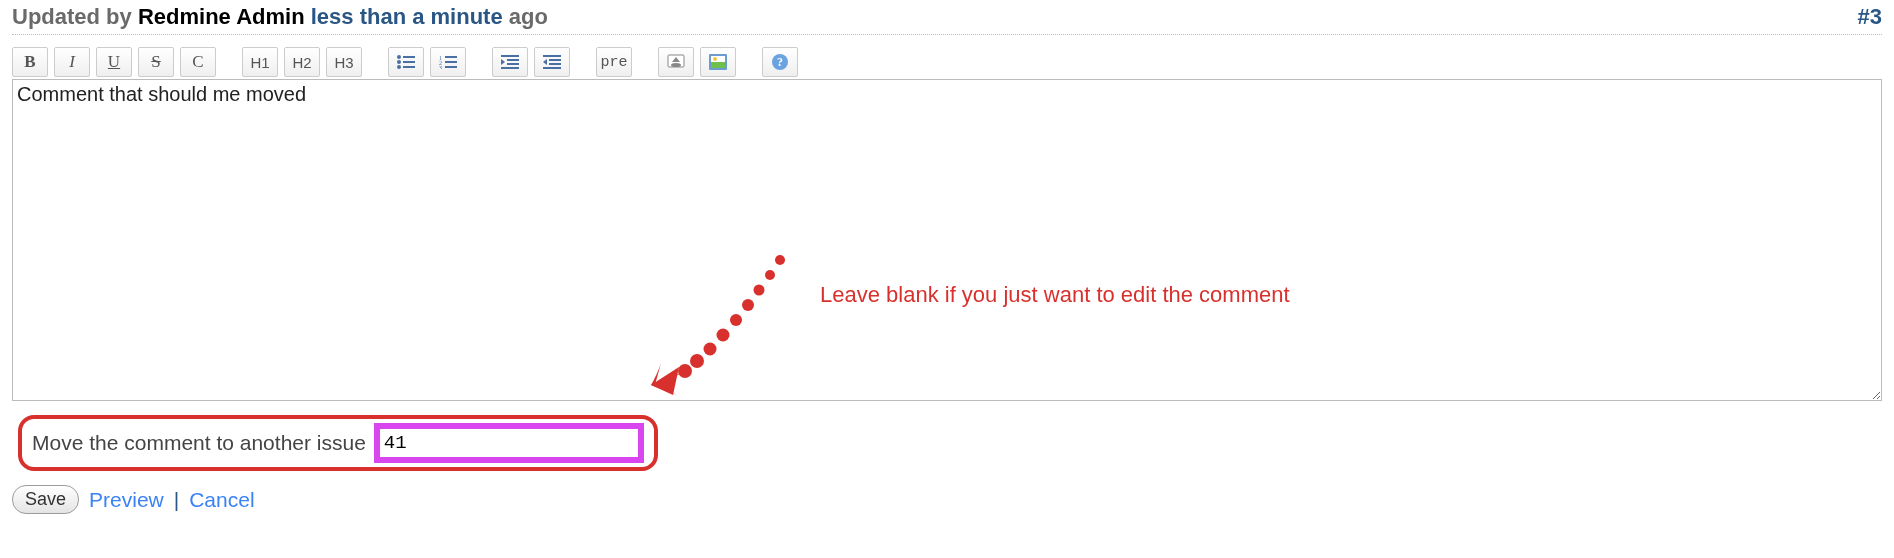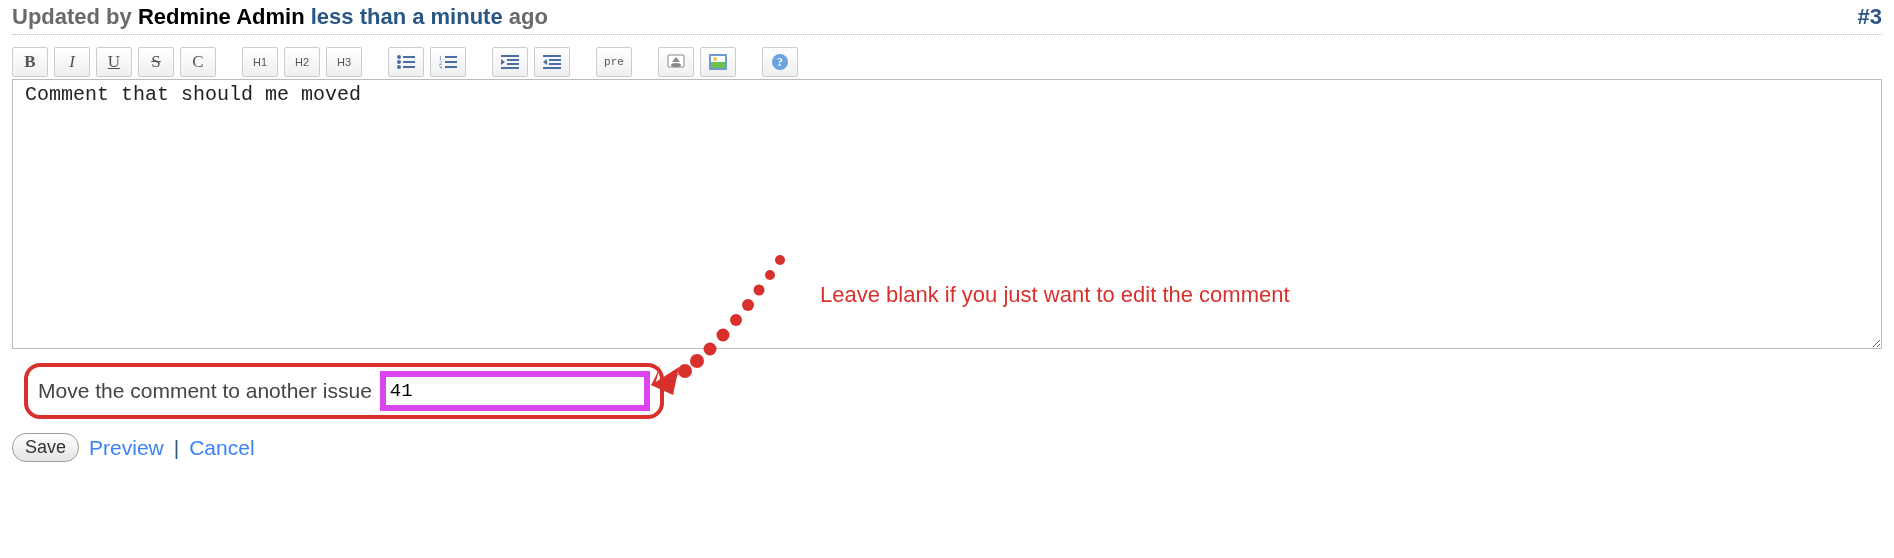--- a/index.html
+++ b/index.html
@@ -6,24 +6,24 @@
   .page{width:1894px;box-sizing:border-box;padding:4px 12px 30px 12px;position:relative}
   .header-row{display:flex;align-items:baseline;border-bottom:1px dotted #bbb;padding-bottom:4px;margin-bottom:12px}
   .header-row .left{flex:1 1 auto;font-weight:bold;font-size:22px;color:#444}
   .header-row .left .author-link{color:#000000;font-weight:bold;text-decoration:none}
   .header-row .left .timeago{color:#2a5685;font-weight:bold}
   .header-row .left .prefix{color:#6a6a6a}
   .header-row .right{font-weight:bold;font-size:22px;color:#2a5685}
   .toolbar{display:flex;align-items:center;gap:6px;margin:8px 0 2px 0;flex-wrap:wrap}
   .tb-group{display:flex;gap:6px}
   .tb-btn{width:36px;height:30px;border:1px solid #ccc;background:linear-gradient(#ffffff,#efefef);display:flex;align-items:center;justify-content:center;cursor:pointer;font-family:Georgia,serif;font-size:17px;color:#555;border-radius:2px}
-  .tb-btn.small{font-size:11px;font-family:Verdana,sans-serif}
+  .tb-btn.small{font-size:15px;font-family:Verdana,sans-serif}
   .tb-gap{width:14px}
-  .editor{width:100%;height:270px;box-sizing:border-box;border:1px solid #bbb;resize:vertical;font-family:Liberation Mono, monospace;font-size:20px;padding:2px 12px;line-height:1.25;color:#222}
-  .move-row{display:flex;align-items:center;border:4px solid #d8312d;border-radius:16px;padding:6px 10px;margin:10px 0 14px 12px;width:640px;box-sizing:border-box;height:56px}
+  .editor{width:100%;height:322px;box-sizing:border-box;border:1px solid #bbb;resize:vertical;font-family:Liberation Sans, sans-serif;font-size:20px;padding:2px 4px;line-height:1.25;color:#222}
+  .move-row{display:flex;align-items:center;border:4px solid #d8312d;border-radius:16px;padding:6px 10px;margin:10px 0 14px 6px;width:640px;box-sizing:border-box;height:56px}
   .move-row label{font-size:21px;color:#444}
   .move-row input{margin-left:8px;height:28px;width:250px;border:6px solid #d946ef;font-family:"Courier New",monospace;font-size:19px;padding:0 4px}
   .actions{display:flex;align-items:center;gap:10px;font-size:21px}
   .btn-save{font-size:18px;padding:3px 12px;border:1px solid #9c9c9c;border-radius:14px;background:linear-gradient(#ffffff,#e4e4e4);cursor:pointer;color:#333}
   .link{color:#3b82f6;cursor:pointer}
   .sep{color:#2a5685}
   
   .anno{position:absolute;pointer-events:none;color:#d8312d;font-family:Arial,sans-serif;font-size:22px;line-height:1.35}
   .anno-text{left:770px;top:140px;width:620px}
   .anno-text2{left:820px;top:280px;width:620px}

